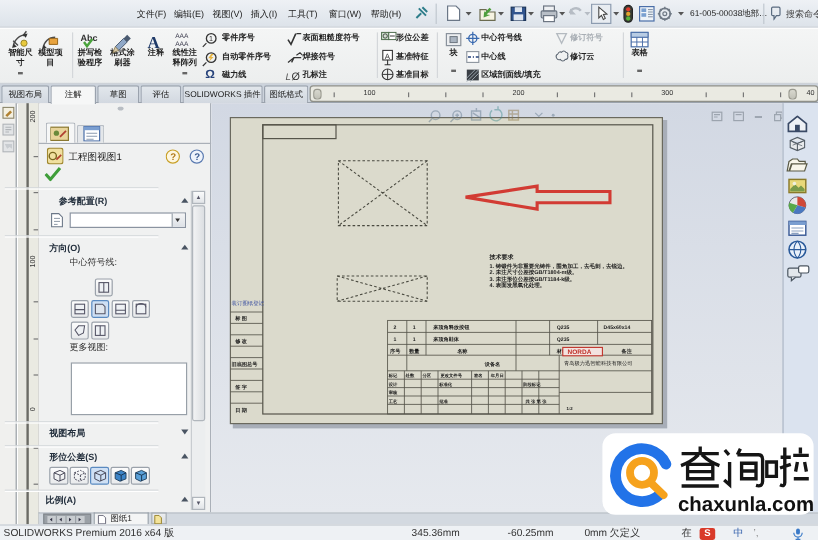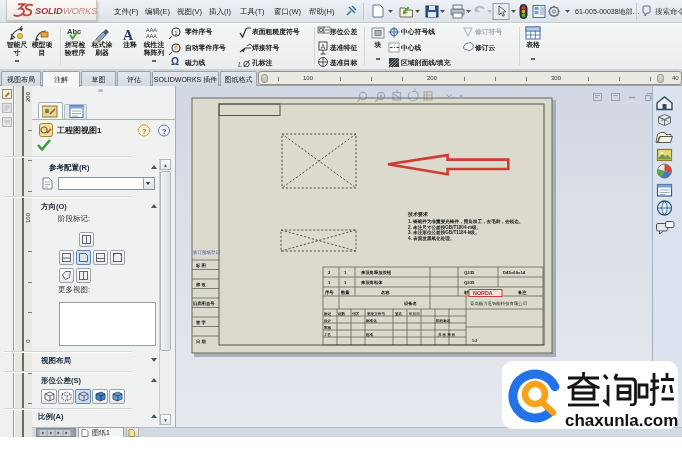--- a/index.html
+++ b/index.html
@@ -43,30 +43,20 @@
 #sheettabs{left:32px;top:427px;width:650px;height:10px;background:#d3d9e0;border-top:1px solid #b8bec6}
 #statusbar{left:0;top:437px;width:682px;height:13px;background:#eef1f4;border-top:1px solid #c6cbd1;font-size:8.5px;color:#333;line-height:13px}
 
 #wm{left:502px;top:361px;width:176px;height:68px;background:#fff;border-radius:11px;z-index:50}
 .t{position:absolute;white-space:nowrap}
 </style></head>
 <body>
 <div id="app">
 
 <div id="titlebar" class="abs"></div>
-<div id="logo" class="abs">
-<svg width="91" height="20" viewBox="0 0 91 20">
-<g stroke="#bc4743" fill="none" transform="skewX(-6)">
-<path d="M11.5 4.2 L18 4.2 L13.5 8.6 C 17.8 8.2 19.3 11 17.3 13.6 C 15.3 16.2 10.8 16.6 8.2 15" stroke-width="1.9"></path>
-<path d="M26.3 5.8 C 24 3.8 19.3 4.6 19.5 7.2 C 19.7 9.4 22.8 9.4 24.1 10.2 C 26.3 11.3 25.8 14.3 23.2 15.1 C 20.9 15.8 18 15 17 13.2" stroke-width="1.9"></path>
-</g>
-<text x="28" y="13.5" font-family="Liberation Sans" font-size="9.3" font-style="italic" font-weight="bold" fill="#a8403e" letter-spacing="-0.2">SOLID</text>
-<text x="56" y="13.5" font-family="Liberation Sans" font-size="9.3" font-style="italic" fill="#cd8886" letter-spacing="-0.2">WORKS</text>
-</svg>
-</div>
 <div class="abs menu t" style="left:114px">文件(F)</div>
 <div class="abs menu t" style="left:145px">编辑(E)</div>
 <div class="abs menu t" style="left:177px">视图(V)</div>
 <div class="abs menu t" style="left:209px">插入(I)</div>
 <div class="abs menu t" style="left:240px">工具(T)</div>
 <div class="abs menu t" style="left:274px">窗口(W)</div>
 <div class="abs menu t" style="left:309px">帮助(H)</div>
 <svg class="abs" style="left:345px;top:5px" width="12" height="13" viewBox="0 0 12 13">
       <path d="M2 10 L6 6 M5 3 L9 7 M4 2 L10 8 M7 1 L11 5" stroke="#2e7d8a" stroke-width="1.6" fill="none"></path>
     </svg>
@@ -299,21 +289,21 @@
   <rect x="28" y="0.5" width="13" height="12" fill="#fff" stroke="#4a6ea8" stroke-width="1"></rect>
   <rect x="28" y="0.5" width="13" height="3" fill="#7a9ed0"></rect>
   <path d="M30 6 h9 M30 8.5 h9 M30 11 h6" stroke="#8a9ab0" stroke-width="0.9"></path>
 </svg>
 
 <svg class="abs" style="left:39px;top:123px" width="14" height="14" viewBox="0 0 14 14">
   <rect x="0.5" y="0.5" width="13" height="13" rx="2" fill="#f0e0a0" stroke="#a08830"></rect>
   <circle cx="5" cy="7" r="3" fill="none" stroke="#7a6820" stroke-width="1.2"></circle>
   <path d="M8 10 l4 -4" stroke="#b04030" stroke-width="1.5"></path>
 </svg>
-<div class="abs t" style="left:57px;top:125px;font-size:8px;color:#1a1a1a;font-weight:bold">工程图视图1</div>
+<div class="abs t" style="left:57px;top:125px;font-size:8px;color:#1a1a1a;font-weight:normal">工程图视图1</div>
 <svg class="abs" style="left:138px;top:124px" width="34" height="13" viewBox="0 0 34 13">
   <circle cx="6" cy="6.5" r="5.5" fill="#fdf6e0" stroke="#c8a028" stroke-width="1"></circle>
   <text x="3.8" y="9.5" font-size="8" font-weight="bold" fill="#b07818" font-family="Liberation Sans">?</text>
   <circle cx="26" cy="6.5" r="5.5" fill="#eef3fb" stroke="#5a7ab0" stroke-width="1"></circle>
   <text x="23.8" y="9.5" font-size="8" font-weight="bold" fill="#3a5a90" font-family="Liberation Sans">?</text>
 </svg>
 <svg class="abs" style="left:37px;top:139px" width="14" height="12" viewBox="0 0 14 12">
       <path d="M1 6 l4 4.5 L13 1" stroke="#3f9e3a" stroke-width="2.6" fill="none"></path>
     </svg>
 <div class="groove abs" style="top:156px"></div>
@@ -322,21 +312,21 @@
 <svg class="abs" style="left:41px;top:177px" width="13" height="13" viewBox="0 0 13 13">
   <path d="M2 1 h6 l3 3 v8 h-9 z" fill="#fff" stroke="#6b7787" stroke-width="0.9"></path>
   <path d="M4 5 h5 M4 7.5 h5 M4 10 h3" stroke="#8a96a4" stroke-width="0.8"></path>
 </svg>
 <div class="abs" style="left:58px;top:177px;width:97px;height:13px;background:#fff;border:1px solid #8a93a0"></div>
 <div class="abs" style="left:143px;top:178px;width:11px;height:11px;background:linear-gradient(#f4f5f6,#dde1e6);border-left:1px solid #9aa2ab"></div>
 <div class="abs" style="left:146px;top:182px;width:0;height:0;border-left:2.7px solid transparent;border-right:2.7px solid transparent;border-top:3.5px solid #333"></div>
 <div class="groove abs" style="top:196px"></div>
 <div class="pmhdr abs" style="left:41px;top:202px">方向(O)</div>
 <div class="chev chup abs" style="top:202px"></div>
-<div class="abs t" style="left:58px;top:214px;font-size:7.5px;color:#333">阶段标记:</div>
+<div class="abs t" style="left:58px;top:214px;font-size:7.5px;color:#333">中心符号线:</div>
 <div class="vbtn abs" style="left:79px;top:232px"></div>
 <div class="vbtn abs" style="left:59px;top:250px"></div>
 <div class="vbtn abs" style="left:76px;top:250px;background:#cfe0f4;border-color:#5a8ac0"></div>
 <div class="vbtn abs" style="left:93px;top:250px"></div>
 <div class="vbtn abs" style="left:110px;top:250px"></div>
 <div class="vbtn abs" style="left:59px;top:268px"></div>
 <div class="vbtn abs" style="left:76px;top:268px"></div>
 <svg class="abs" style="left:59px;top:232px" width="70" height="52" viewBox="0 0 70 52">
   <g stroke="#556" fill="#eef1f4" stroke-width="0.9">
     <rect x="23.5" y="3.5" width="8" height="8"></rect>
@@ -551,20 +541,34 @@
   <path d="M26.5 1.5 L28.5 3 L26.5 4.5 z" fill="#334"></path>
 </svg>
 <div class="abs" style="left:78px;top:427px;width:46px;height:10px;background:#f4f5f5;border:1px solid #9aa2ab;border-bottom:none;font-size:7px;color:#222;text-align:center;line-height:10px">图纸1</div>
 <svg class="abs" style="left:81px;top:428.5px" width="8" height="8" viewBox="0 0 8 8">
       <path d="M1 0.5 h4 l2 2 v5 h-6 z" fill="#fff" stroke="#667" stroke-width="0.8"></path>
     </svg>
 <div class="abs" style="left:126px;top:427px;width:13px;height:10px;background:linear-gradient(#eceef0,#d8dce0);border:1px solid #a8aeb4"></div>
 <svg class="abs" style="left:128px;top:428.5px" width="8" height="8" viewBox="0 0 8 8">
       <path d="M1 0.5 h3.5 l2 2 v5 h-5.5 z" fill="#f4e49a" stroke="#98822a" stroke-width="0.8"></path>
     </svg>
+<div id="statusbar" class="abs"><span style="margin-left:3px">SOLIDWORKS Premium 2016 x64 版</span>
+<span class="abs" style="left:343px">345.36mm</span>
+<span class="abs" style="left:423px">-60.25mm</span>
+<span class="abs" style="left:487px">0mm</span>
+<span class="abs" style="left:508px">欠定义</span>
+<span class="abs" style="left:568px">在</span>
+<span class="abs" style="left:583px;top:2px;width:13px;height:10px;background:#d93a2a;border-radius:2px;color:#fff;font-size:8px;font-weight:bold;text-align:center;line-height:10px">S</span>
+<span class="abs" style="left:611px;color:#2a5aa8">中</span>
+<span class="abs" style="left:628px;color:#888">’,</span>
+<svg class="abs" style="left:660px;top:2px" width="10" height="10" viewBox="0 0 10 10">
+        <rect x="3.4" y="0.5" width="3.2" height="5" rx="1.6" fill="#3a7ac8"></rect>
+        <path d="M1.5 4 a3.5 3.5 0 0 0 7 0 M5 7.5 v2 M3 9.5 h4" stroke="#3a7ac8" stroke-width="1" fill="none"></path>
+      </svg>
+</div>
 
 <div id="wm" class="abs"></div>
 <svg class="abs" style="left:502px;top:361px;z-index:51" width="180" height="68" viewBox="0 0 180 68">
 
 <path d="M 52.9 25.7 A 22 22 0 1 0 47.7 51.3" fill="none" stroke="#2273e8" stroke-width="9" stroke-linecap="round"></path>
 
 <circle cx="33" cy="33" r="10" fill="none" stroke="#f6a21d" stroke-width="6.5"></circle>
 <path d="M40 41 L51 51.5" stroke="#f6a21d" stroke-width="6.5" stroke-linecap="round"></path>
 
 <g stroke="#151515" stroke-width="2.8" fill="none">

